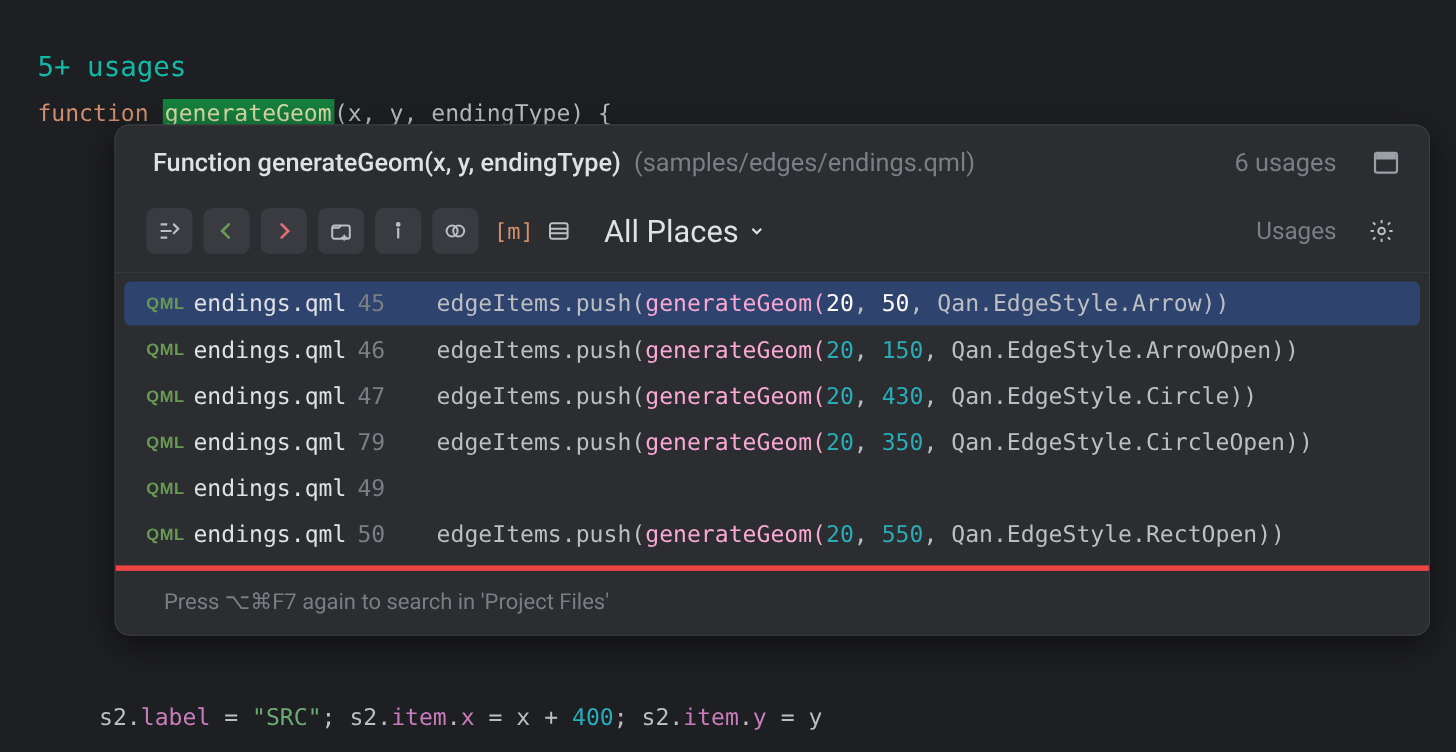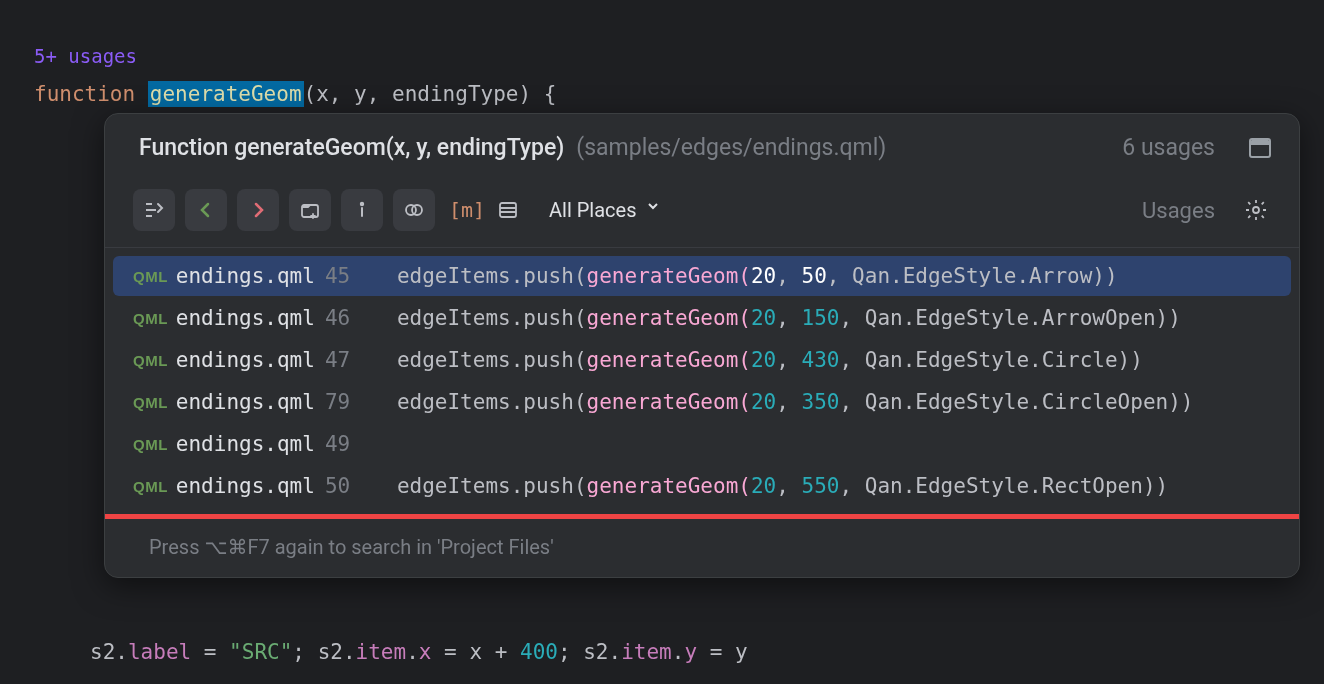--- a/index.html
+++ b/index.html
@@ -14,29 +14,29 @@
     position: relative;
   }
   .code-area {
     padding-top: 42px;
     padding-left: 34px;
     font-family: "Menlo", "Monaco", "Consolas", monospace;
     font-size: 21px;
     line-height: 1.5;
   }
   .gutter-usage {
-    color: #8b5cf6;
-    font-size: 19px;
+    color: #14b8a6;
+    font-size: 25px;
     margin-bottom: 8px;
   }
   .code-line {
     white-space: pre;
   }
   .kw { color: #cf8e6d; }
-  .fn { color: #dcdcaa; background: #0369a1; padding: 1px 2px; }
+  .fn { color: #dcdcaa; background: #15803d; padding: 1px 2px; }
   .param { color: #bcbec4; }
   .str { color: #6aab73; }
   .num { color: #2aacb8; }
   .prop { color: #c77dbb; }
 
   .popup {
     position: absolute;
     left: 104px;
     top: 113px;
     width: 1196px;
@@ -106,23 +106,24 @@
   .tb-m {
     width: 28px;
     text-align: center;
     color: #cf8e6d;
     font-family: monospace;
     font-size: 20px;
     margin-left: 4px;
   }
   .tb-scope {
     display: flex;
+    align-items: center;
     gap: 8px;
     color: #dfe1e5;
-    font-size: 20px;
+    font-size: 28px;
     margin-left: 10px;
     cursor: pointer;
   }
   .tb-scope svg { width: 16px; height: 16px; }
   .tb-spacer { flex: 1; }
   .tb-usages-label {
     color: #7a7e85;
     font-size: 22px;
     margin-right: 10px;
   }

